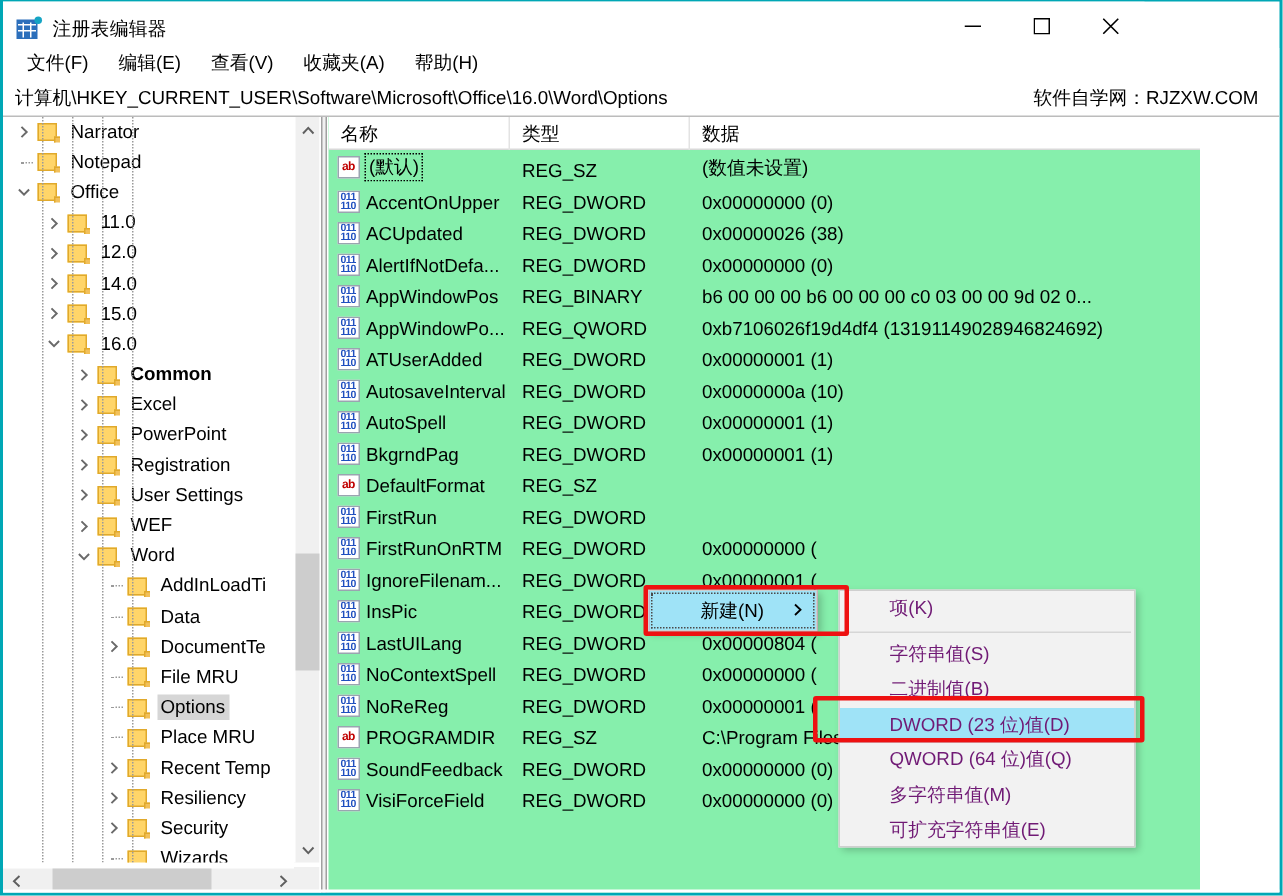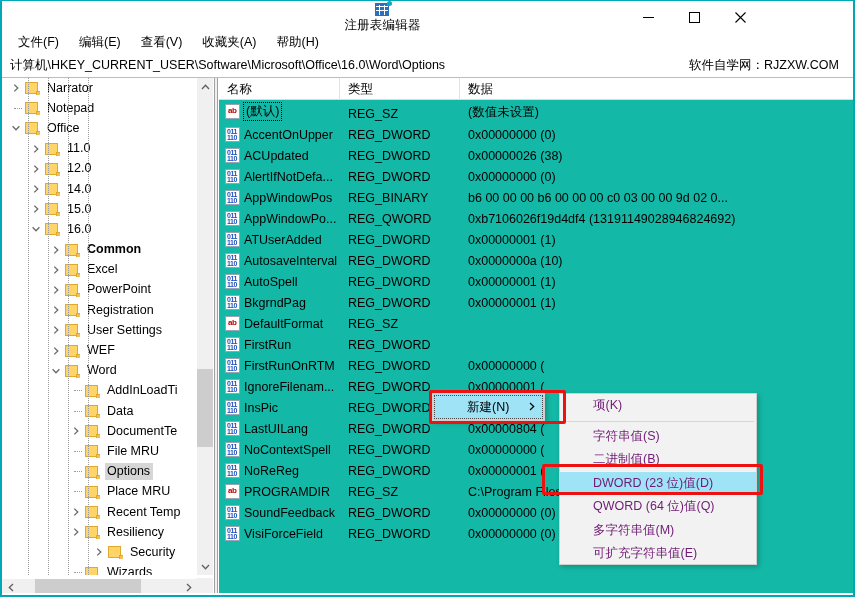--- a/index.html
+++ b/index.html
@@ -20,21 +20,21 @@
     border: 2px solid #00a7b5;
     border-top-width: 1px;
     overflow: hidden;
   }
 
   
   .titlebar {
     position: absolute; left: 0; top: 0;
     width: 761px; height: 36px;
     background: #ffffff;
-    display: flex; align-items: center; flex-direction: column;
+    display: flex; align-items: center;
   }
   .app-icon {
     width: 16px; height: 16px;
     margin-left: 9px; margin-right: 8px;
     position: relative;
     flex: 0 0 auto;
   }
   .app-icon .grid {
     position: absolute; left: 0; top: 2px;
     width: 14px; height: 13px;
@@ -218,22 +218,22 @@
     position: absolute; left: 212px; top: 0;
     width: 4px; height: 517px;
     background: #f0f0f0;
     border-left: 1px solid #a0a0a0;
     border-right: 1px solid #a0a0a0;
   }
 
   
   .listpane {
     position: absolute; left: 217px; top: 0;
-    width: 634px; height: 517px;
-    background: #14b8a6;
+    width: 581px; height: 517px;
+    background: #86efac;
     overflow: hidden;
   }
   .list-header {
     position: absolute; left: 0; top: 0;
     width: 634px; height: 22px;
     background: #ffffff;
     border-bottom: 1px solid #d9d9d9;
     display: flex;
   }
   .col-head {
@@ -666,21 +666,21 @@
               <svg width="10" height="10" viewBox="0 0 10 10">
                 <path fill="none" stroke="#6a6a6a" stroke-width="1.3" d="M3.3 1.6 L6.8 5 L3.3 8.4"></path>
               </svg>
             </span>
             <span class="folder">
               <span class="f-body"></span>
               <span class="f-fold"></span>
             </span>
             <span class="tree-label">Resiliency</span>
           </div>
-          <div class="tree-row" style="padding-left: 66px; margin-left: 23px;">
+          <div class="tree-row" style="padding-left: 66px;">
             <span class="twisty">
               <svg width="10" height="10" viewBox="0 0 10 10">
                 <path fill="none" stroke="#6a6a6a" stroke-width="1.3" d="M3.3 1.6 L6.8 5 L3.3 8.4"></path>
               </svg>
             </span>
             <span class="folder">
               <span class="f-body"></span>
               <span class="f-fold"></span>
             </span>
             <span class="tree-label">Security</span>

